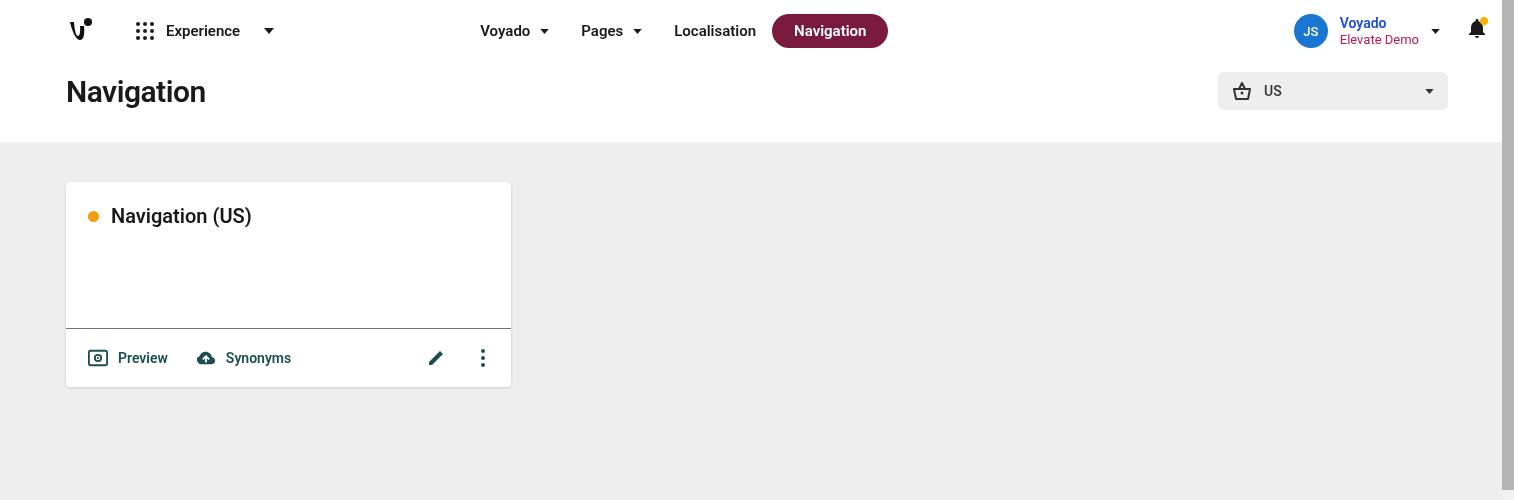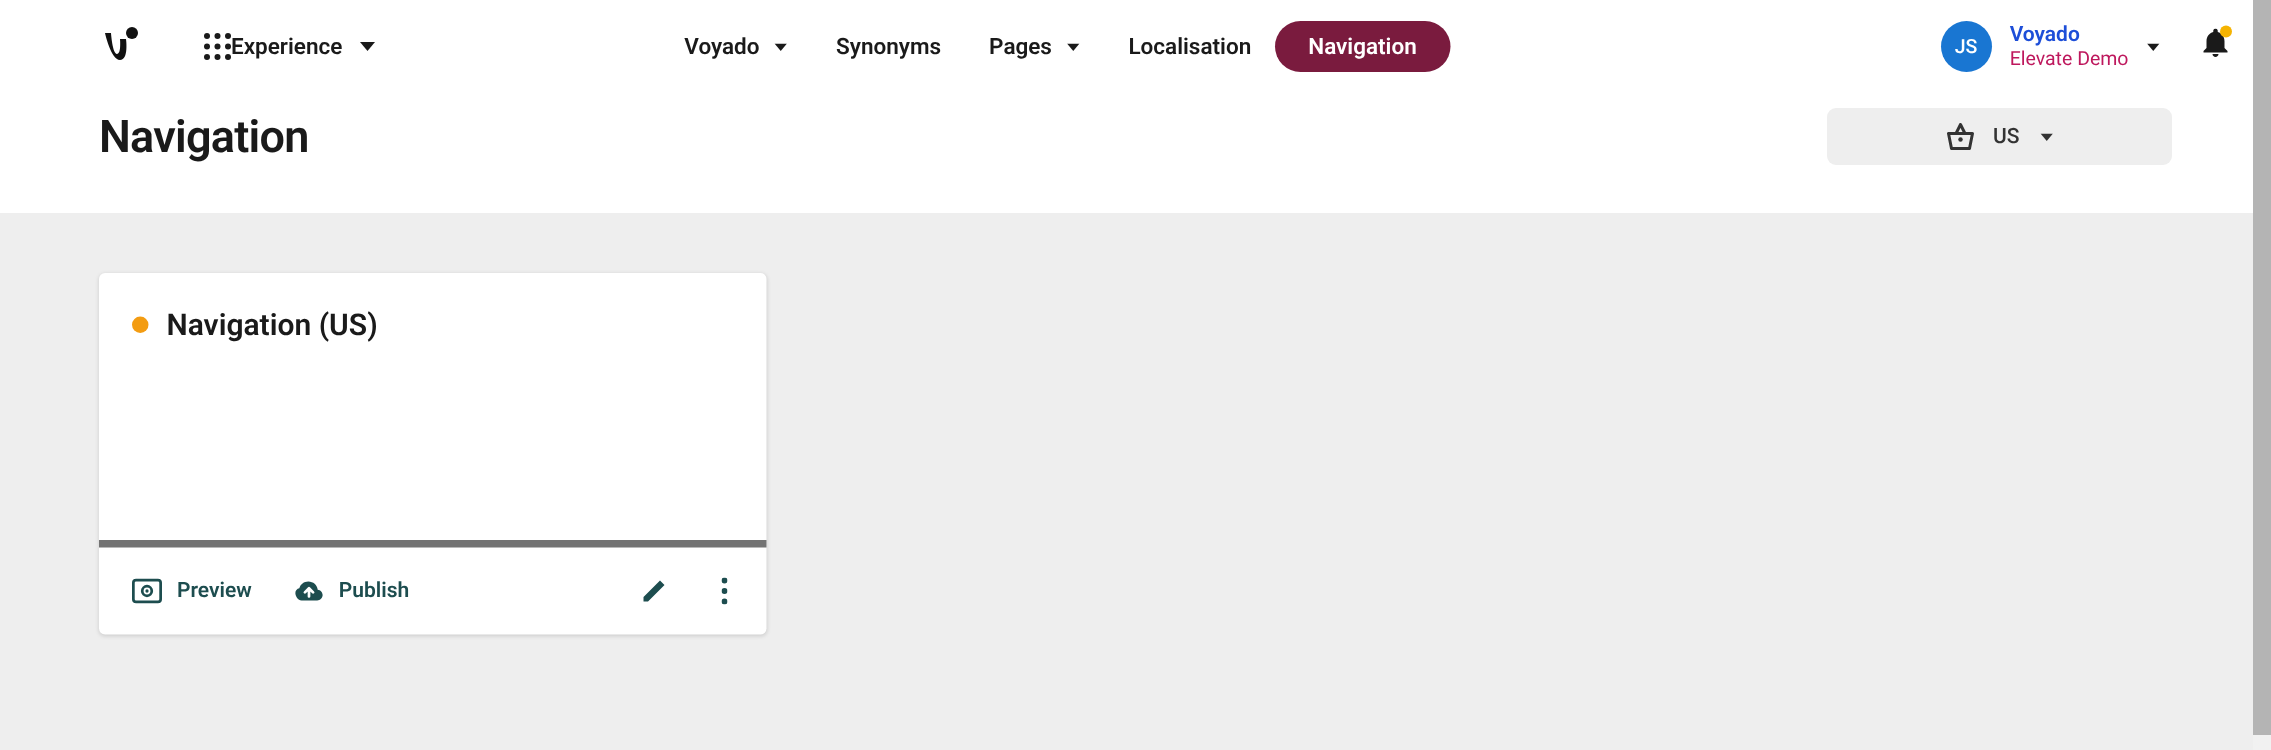--- a/index.html
+++ b/index.html
@@ -20,20 +20,21 @@
     background: #fff;
   }
   .logo {
     display: flex;
     align-items: center;
     margin-right: 40px;
   }
   .app-dropdown {
     display: flex;
     align-items: center;
+    gap: 12px;
     cursor: pointer;
     font-weight: 600;
     font-size: 15px;
     color: #1a1a1a;
   }
   .grid-icon {
     display: grid;
     grid-template-columns: repeat(3, 4px);
     grid-template-rows: repeat(3, 4px);
     gap: 3px;
@@ -122,21 +123,21 @@
     color: #1a1a1a;
   }
   .locale-picker {
     display: flex;
     align-items: center;
     gap: 14px;
     background: #eeeeee;
     border-radius: 6px;
     padding: 10px 14px;
     min-width: 230px;
-    justify-content: center;
+    justify-content: space-between;
     cursor: pointer;
     margin-left: 40px;
   }
   .locale-left {
     display: flex;
     align-items: center;
     gap: 12px;
     font-size: 14px;
     font-weight: 500;
     color: #333;
@@ -166,26 +167,25 @@
     width: 11px; height: 11px;
     background: #f39c12;
     border-radius: 50%;
   }
   .card-title {
     font-size: 20px;
     font-weight: 600;
     color: #1a1a1a;
   }
   .card-footer {
-    border-top: 5px solid #737373;
+    border-top: 1px solid #737373;
     padding: 16px 22px;
     display: flex;
     align-items: center;
     gap: 28px;
-    margin-top: 32px;
   }
   .footer-action {
     display: flex;
     align-items: center;
     gap: 10px;
     color: #1d4d4f;
     font-weight: 600;
     font-size: 14px;
     cursor: pointer;
   }
@@ -240,23 +240,20 @@
       <path d="M0 0 L5 6 L10 0 Z" fill="#1a1a1a"></path>
     </svg>
   </div>
 
   <nav class="nav">
     <div class="nav-item">
       <span>Voyado</span>
       <svg width="9" height="5" viewBox="0 0 10 6">
           <path d="M0 0 L5 6 L10 0 Z" fill="#1a1a1a"></path>
         </svg>
-    </div>
-    <div class="nav-item">
-      <span>Synonyms</span>
     </div>
     <div class="nav-item">
       <span>Pages</span>
       <svg width="9" height="5" viewBox="0 0 10 6">
           <path d="M0 0 L5 6 L10 0 Z" fill="#1a1a1a"></path>
         </svg>
     </div>
     <div class="nav-item">
       <span>Localisation</span>
     </div>
@@ -318,21 +315,21 @@
           <circle cx="11" cy="9" r="3.5" fill="none" stroke="#1d4d4f" stroke-width="2"></circle>
           <circle cx="11" cy="9" r="1.2" fill="#1d4d4f"></circle>
         </svg>
         <span>Preview</span>
       </div>
       <div class="footer-action">
         <svg width="20" height="16" viewBox="0 0 22 16">
           <path d="M17 15 C19.2 15 21 13.2 21 11 C21 8.9 19.4 7.2 17.4 7 C17 3.6 14.1 1 10.5 1 C7.3 1 4.6 3.1 3.9 6 C2.2 6.3 1 7.8 1 9.5 C1 12 3 15 5.5 15 Z" fill="#1d4d4f"></path>
           <path d="M11 12 L11 6 M8 9 L11 6 L14 9" fill="none" stroke="#fff" stroke-width="2" stroke-linecap="round" stroke-linejoin="round"></path>
         </svg>
-        <span>Publish</span>
+        <span>Synonyms</span>
       </div>
       <div class="footer-spacer"></div>
       <div class="icon-btn">
         <svg width="18" height="18" viewBox="0 0 18 18">
           <path d="M2 13 L2 16 L5 16 L14 7 L11 4 Z M13 2 L16 5 L14 7 L11 4 Z" fill="#1d4d4f"></path>
         </svg>
       </div>
       <div class="icon-btn">
         <svg width="4" height="18" viewBox="0 0 4 18">
           <circle cx="2" cy="2" r="2" fill="#1d4d4f"></circle>

